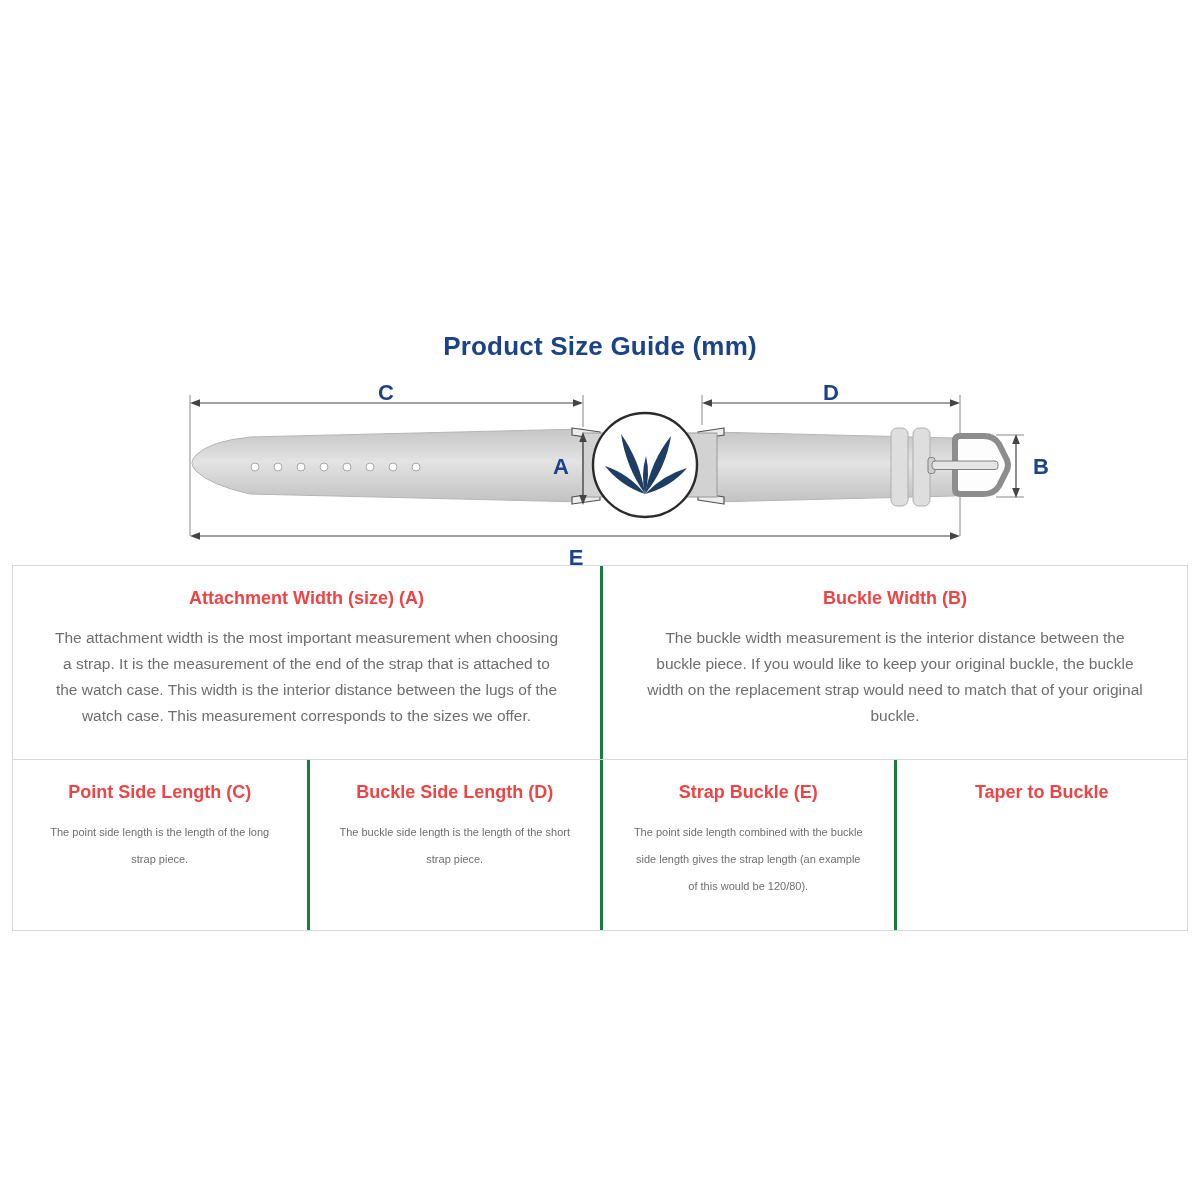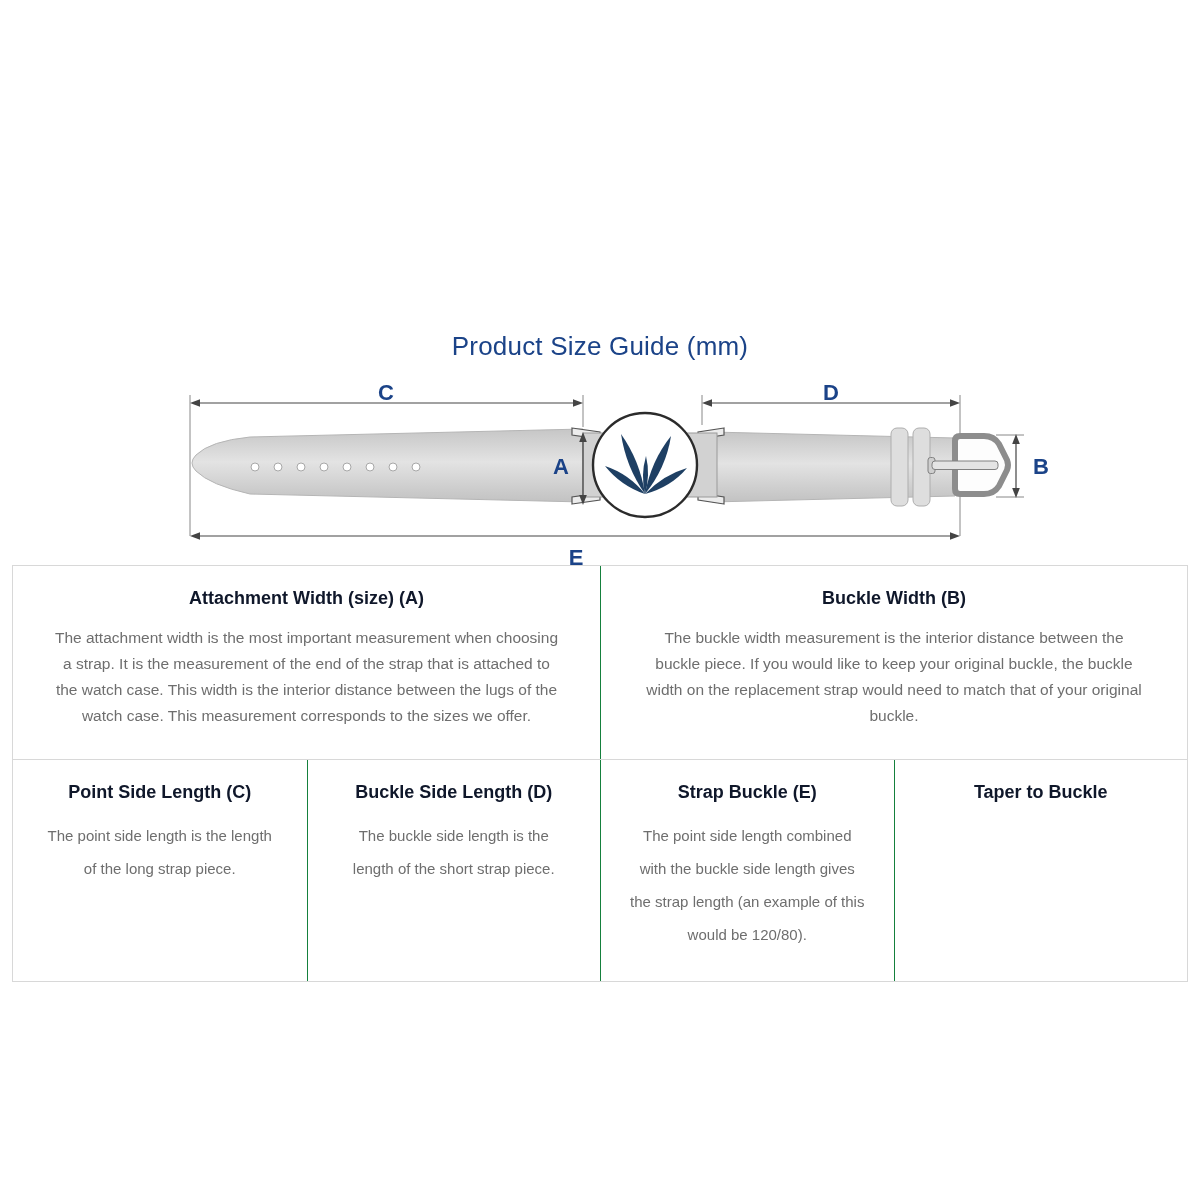--- a/index.html
+++ b/index.html
@@ -3,42 +3,42 @@
 <meta charset="utf-8">
 <style>
   html,body { margin:0; padding:0; background:#ffffff; }
   .canvas {
     position:relative; width:1200px; height:1200px; background:#ffffff;
     font-family:"Liberation Sans", sans-serif; overflow:hidden;
   }
   .title {
     position:absolute; top:331px; left:0; width:100%;
     text-align:center; margin:0;
-    font-size:26px; font-weight:normal; color:#1b4388; letter-spacing:0.2px;
+    font-size:26px; font-weight:bold; color:#1b4388; letter-spacing:0.2px;
   }
   .diagram { position:absolute; left:0; top:375px; width:1200px; height:195px; }
   .diagram svg { display:block; }
   .dimlabel { fill:#1b4388; font-family:"Liberation Sans", sans-serif; font-size:22px; font-weight:bold; }
   .dimline { stroke:#444444; stroke-width:1.2; fill:none; }
   .dimhead { fill:#444444; }
   .extline { stroke:#6a6a6a; stroke-width:0.8; fill:none; }
 
   .size-table {
     position:absolute; left:12px; right:12px; top:565px;
     border:1px solid #d8d8d8; background:#ffffff;
   }
   .t-row { display:grid; }
   .t-row--two  { grid-template-columns:1fr 1fr; min-height:147px; }
   .t-row--four { grid-template-columns:repeat(4,1fr); min-height:148px; border-top:1px solid #d8d8d8; }
   .cell { padding:13px 24px 14px; text-align:center; box-sizing:border-box; }
-  .cell + .cell { border-left:1px solid #15803d; }
-  .cell h3 { margin:9px 0 13px; font-size:18px; font-weight:bold; color:#0f172a; }
+  .cell + .cell { border-left:3px solid #15803d; }
+  .cell h3 { margin:9px 0 13px; font-size:18px; font-weight:bold; color:#ef4444; }
   .cell p  { margin:16px; font-size:15.5px; line-height:26px; color:#6e6e6e; }
   .t-row--four .cell { padding:13px 13px 14px; }
-  .t-row--four .cell p { font-size:15px; line-height:33px; }
+  .t-row--four .cell p { font-size:11px; line-height:27px; }
 </style>
 </head>
 <body>
 
 <div class="canvas">
 
   <h1 class="title">Product Size Guide (mm)</h1>
 
   <div class="diagram">
     <svg width="1200" height="195" viewBox="0 0 1200 195" xmlns="http://www.w3.org/2000/svg">

